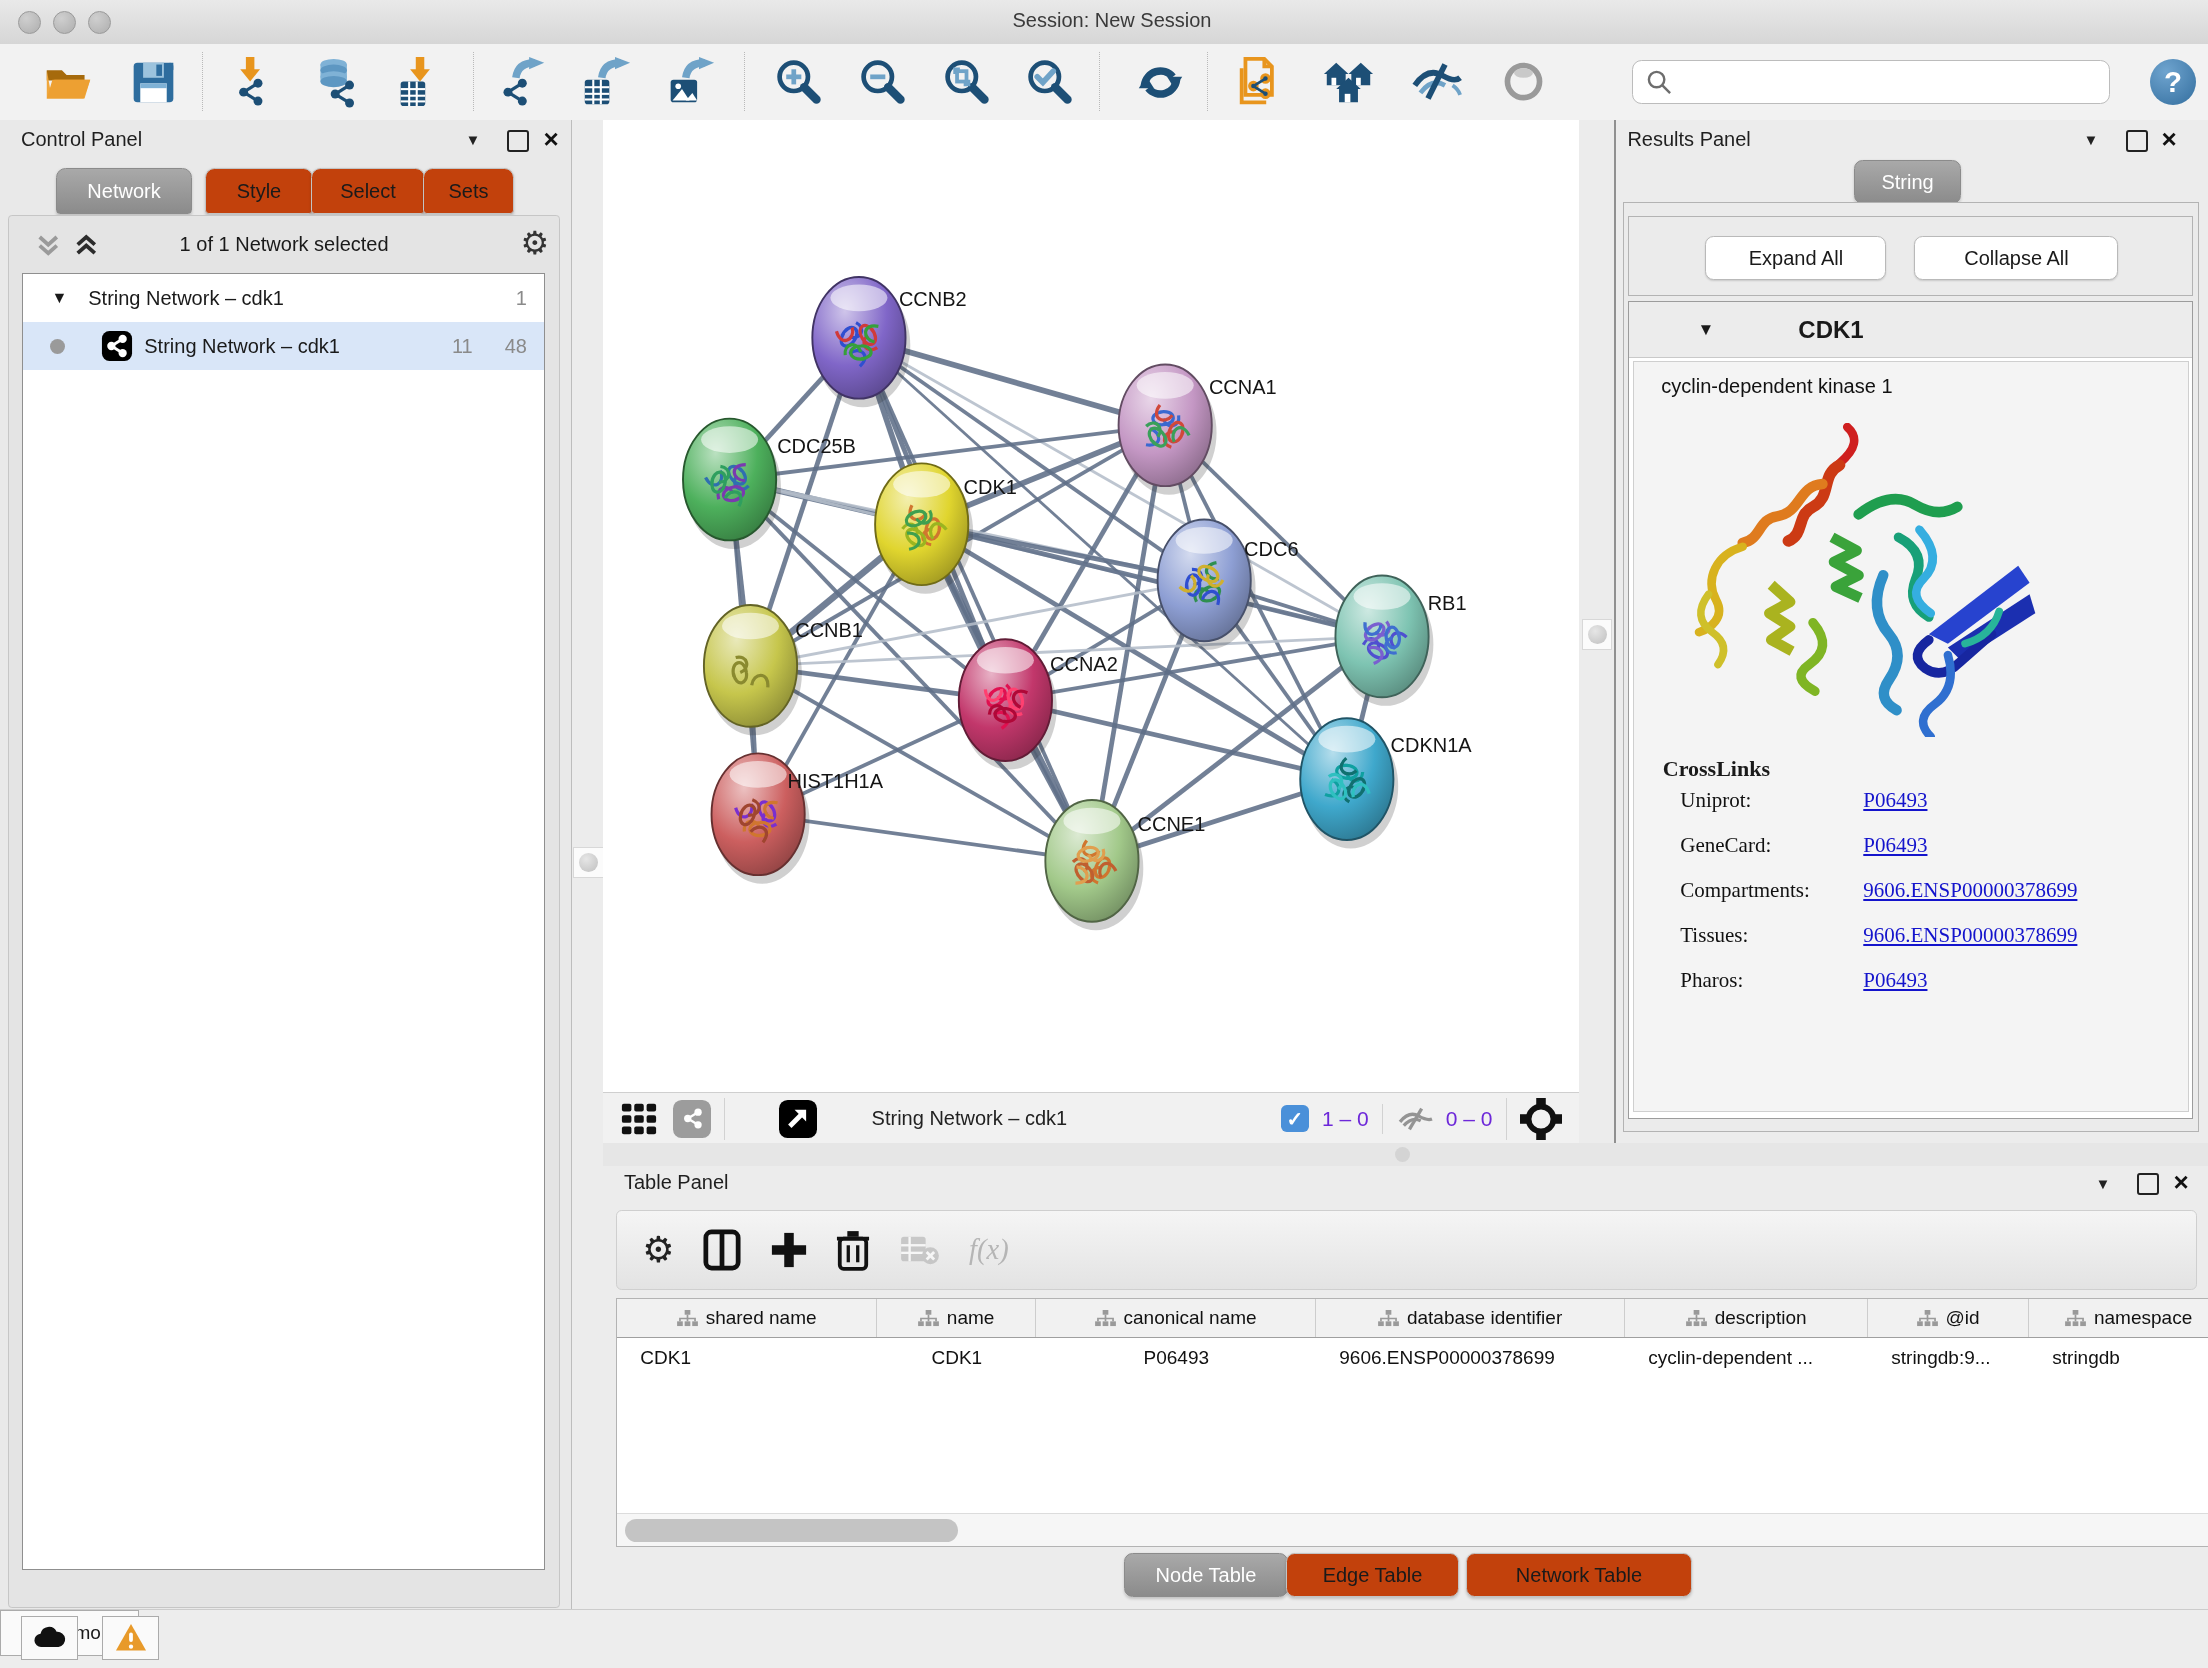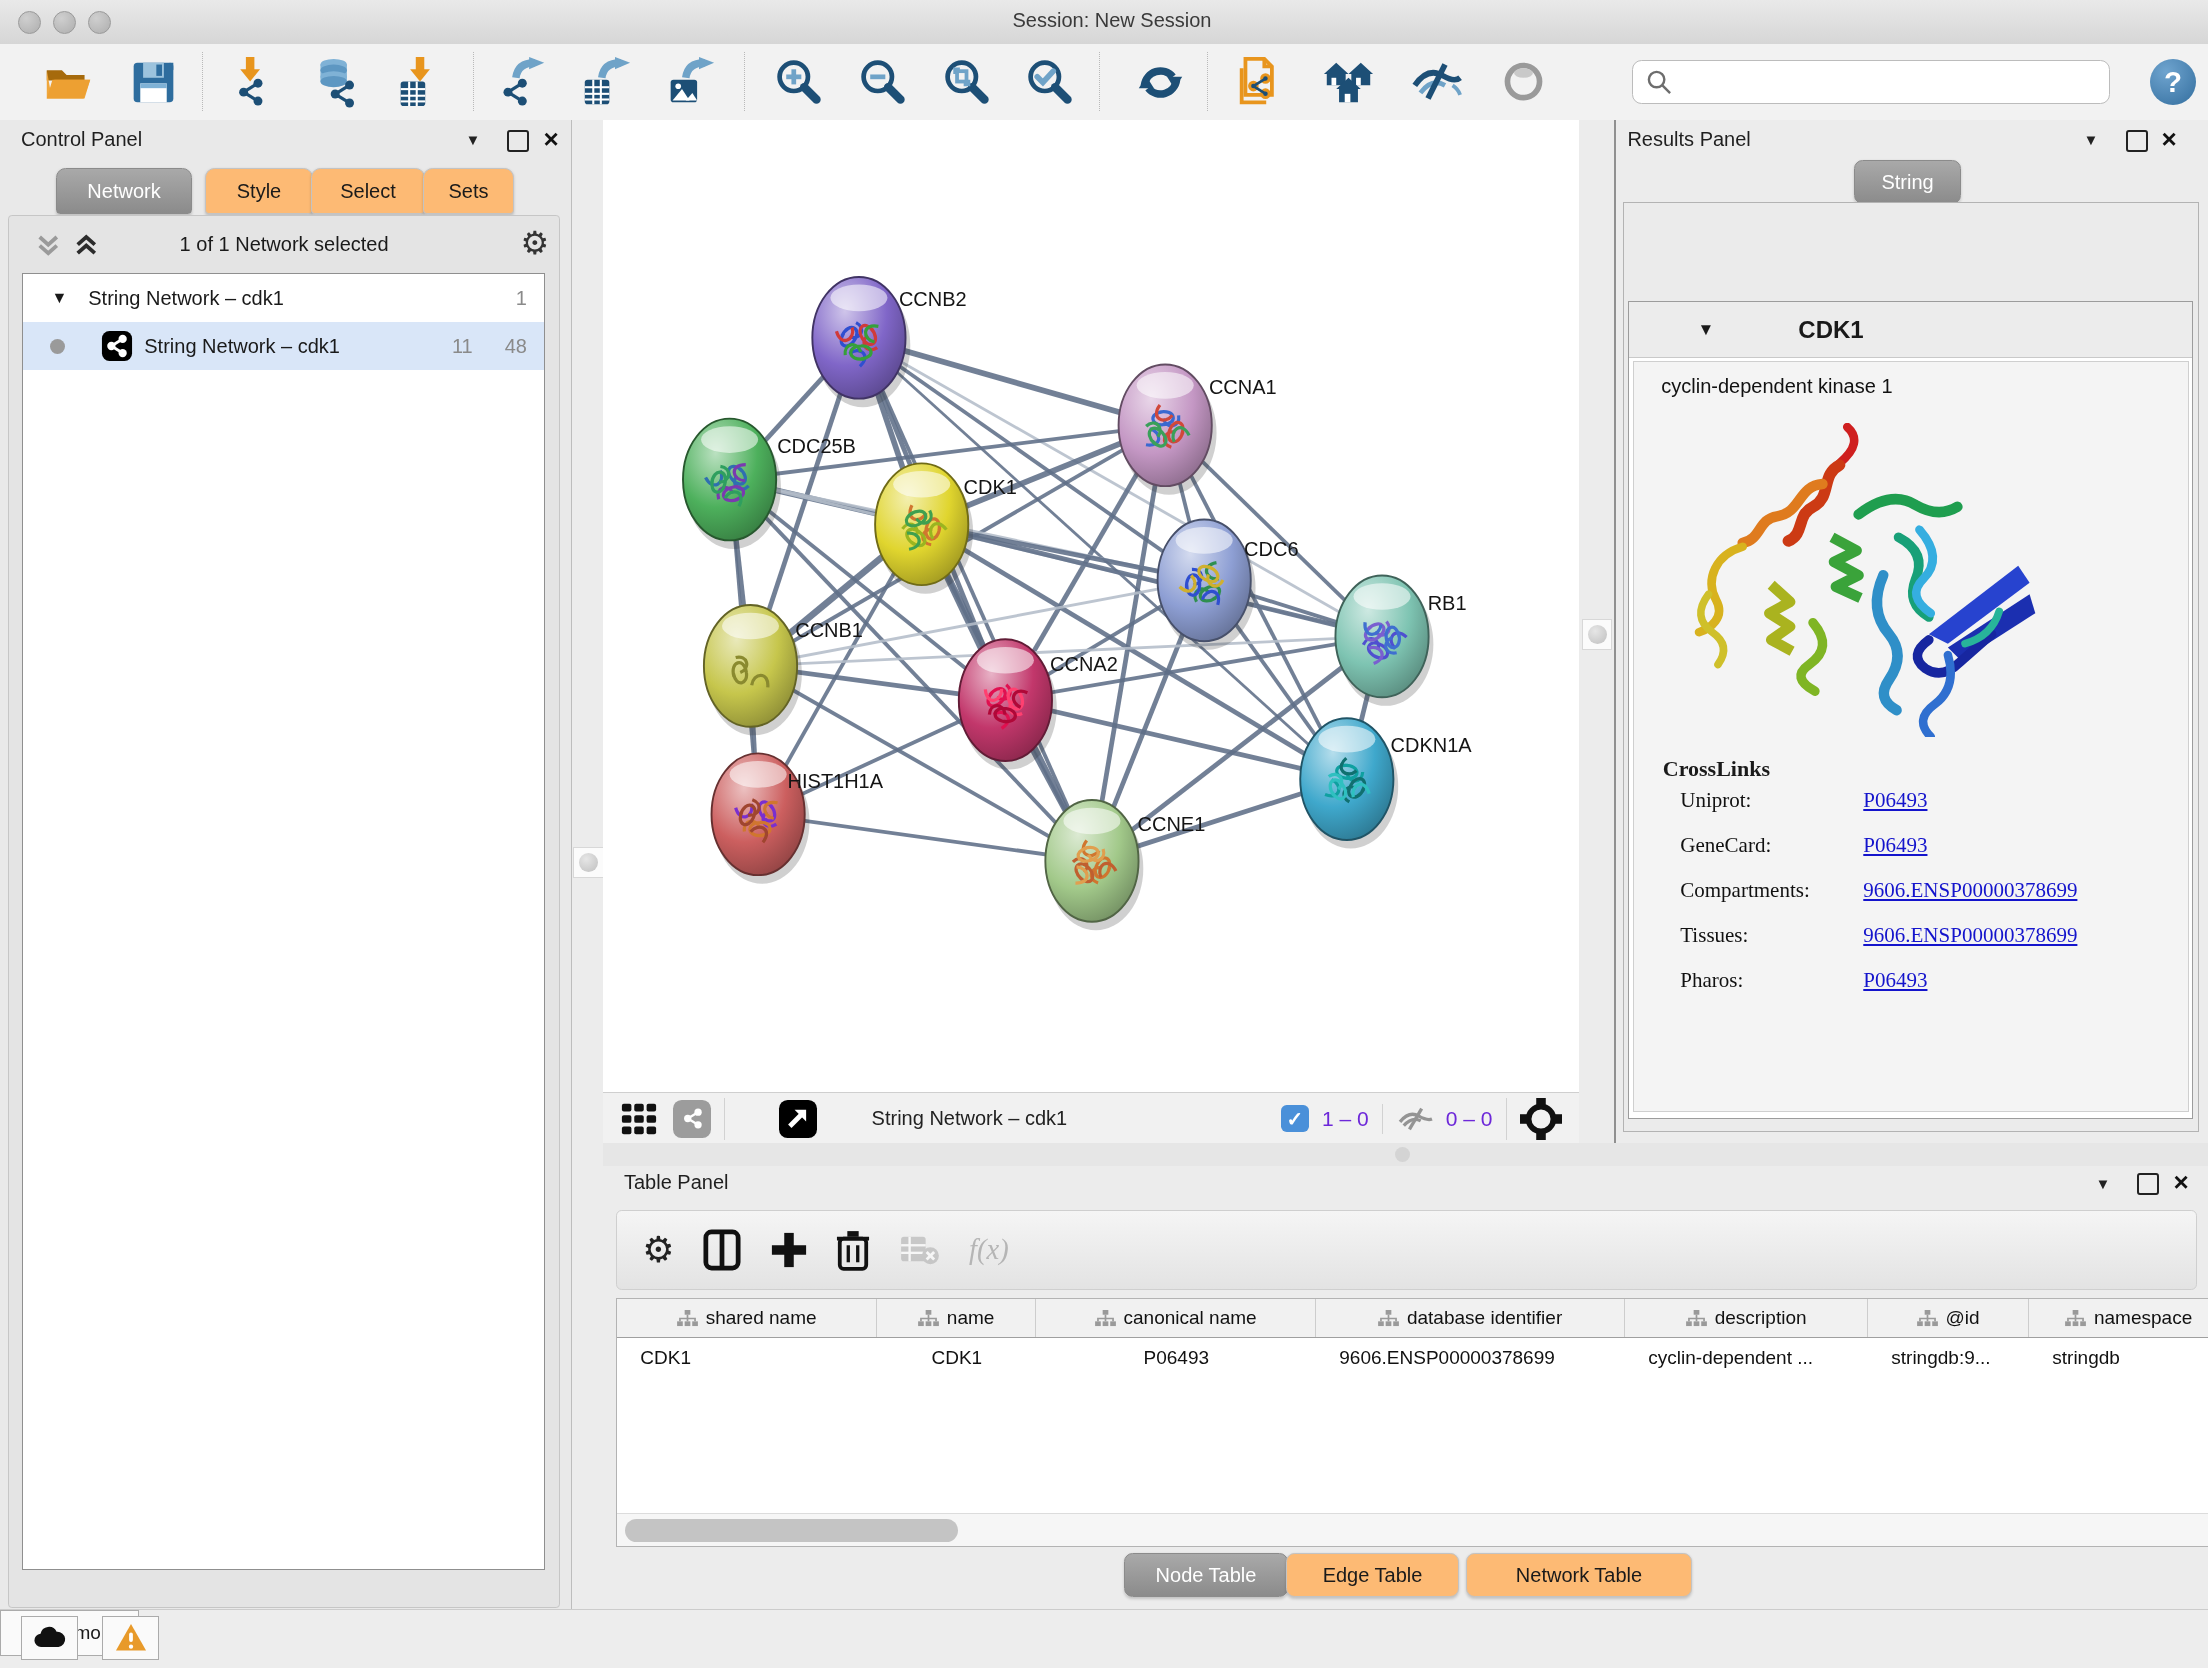--- a/index.html
+++ b/index.html
@@ -23,21 +23,21 @@
     background:radial-gradient(circle at 35% 28%,#6fa4cf,#336e9e);color:#fff;font-weight:bold;
     font-size:29.5px;display:flex;align-items:center;justify-content:center;}
   
   .panel-title{font-size:20px;color:#1f1f1f;}
   .panel-ctl{position:absolute;top:0;font-size:19px;color:#222;width:32px;text-align:center;}
   .mini-tri{font-size:15px;color:#222;}
   .mini-box{display:inline-block;width:18px;height:18px;border:2.4px solid #222;border-radius:2.9px;}
   .mini-x{font-size:26px;font-weight:bold;color:#111;line-height:18px;}
   
   .tab{position:absolute;display:flex;align-items:center;justify-content:center;
-    font-size:20px;border-radius:8.6px 8.6px 8.6px 8.6px;border:1px solid #c3c3c3;background:#fdba74;color:#1a1a1a;
+    font-size:20px;border-radius:8.6px 8.6px 8.6px 8.6px;border:1px solid #c3c3c3;background:#c2410c;color:#1a1a1a;
     box-shadow:0 1.9px 2.9px rgba(0,0,0,.18);}
   .tab.sel{background:linear-gradient(#a9a9a9,#8b8b8b);color:#fff;border-color:#8b8b8b;}
   
   .control-panel{left:0;top:120px;width:571px;height:1489px;background:#e9e9e9;border-right:1px solid #bdbdbd;}
   .cp-body{position:absolute;left:7.6px;top:95px;width:550px;height:1391px;background:#e4e4e4;
     border:1px solid #c6c6c6;border-radius:3.8px;}
   .list-box{position:absolute;left:13.3px;top:57px;width:521px;height:1295px;background:#fff;border:1px solid #8f8f8f;}
   .tree-row{position:relative;width:100%;height:48px;display:flex;align-items:center;font-size:20px;}
   .tree-row.sel{background:#d9e6f8;}
   .badge{color:#8a8a8a;}
@@ -680,20 +680,24 @@
       </div>
   </div>
 
   <div class="abs results-panel">
     <div class="abs panel-title" style="left:11.4px;top:7.6px">Results Panel</div>
     <span class="abs panel-ctl mini-tri" style="left:459px;top:11.4px">▼</span>
     <span class="abs panel-ctl" style="left:505px;top:9.5px"><span class="mini-box"></span></span>
     <span class="abs panel-ctl mini-x" style="left:537px;top:9.5px">×</span>
     <div class="tab sel" style="left:238px;top:40px;width:105px;height:42px;position:absolute">String</div>
     <div class="rp-outer">
+      <div class="rp-btnrow">
+        <div class="btn" style="left:76px;top:19px;width:179px;height:42px">Expand All</div>
+        <div class="btn" style="left:285px;top:19px;width:202px;height:42px">Collapse All</div>
+      </div>
       <div class="rp-scroll">
         <div class="gene-hdr">
           <span style="margin-left:68px;font-size:17px">▼</span>
           <span class="gene-name" style="margin-left:84px">CDK1</span>
         </div>
         <div class="gene-box">
           <div class="desc">cyclin-dependent kinase 1</div>
           <div style="margin:25px 0 0 46px">
             <svg width="380" height="314" viewBox="0 0 400 330">
               <path d="M168,42 q26,-22 8,-38" fill="none" stroke="#cf1f1f" stroke-width="9" stroke-linecap="round"></path>

